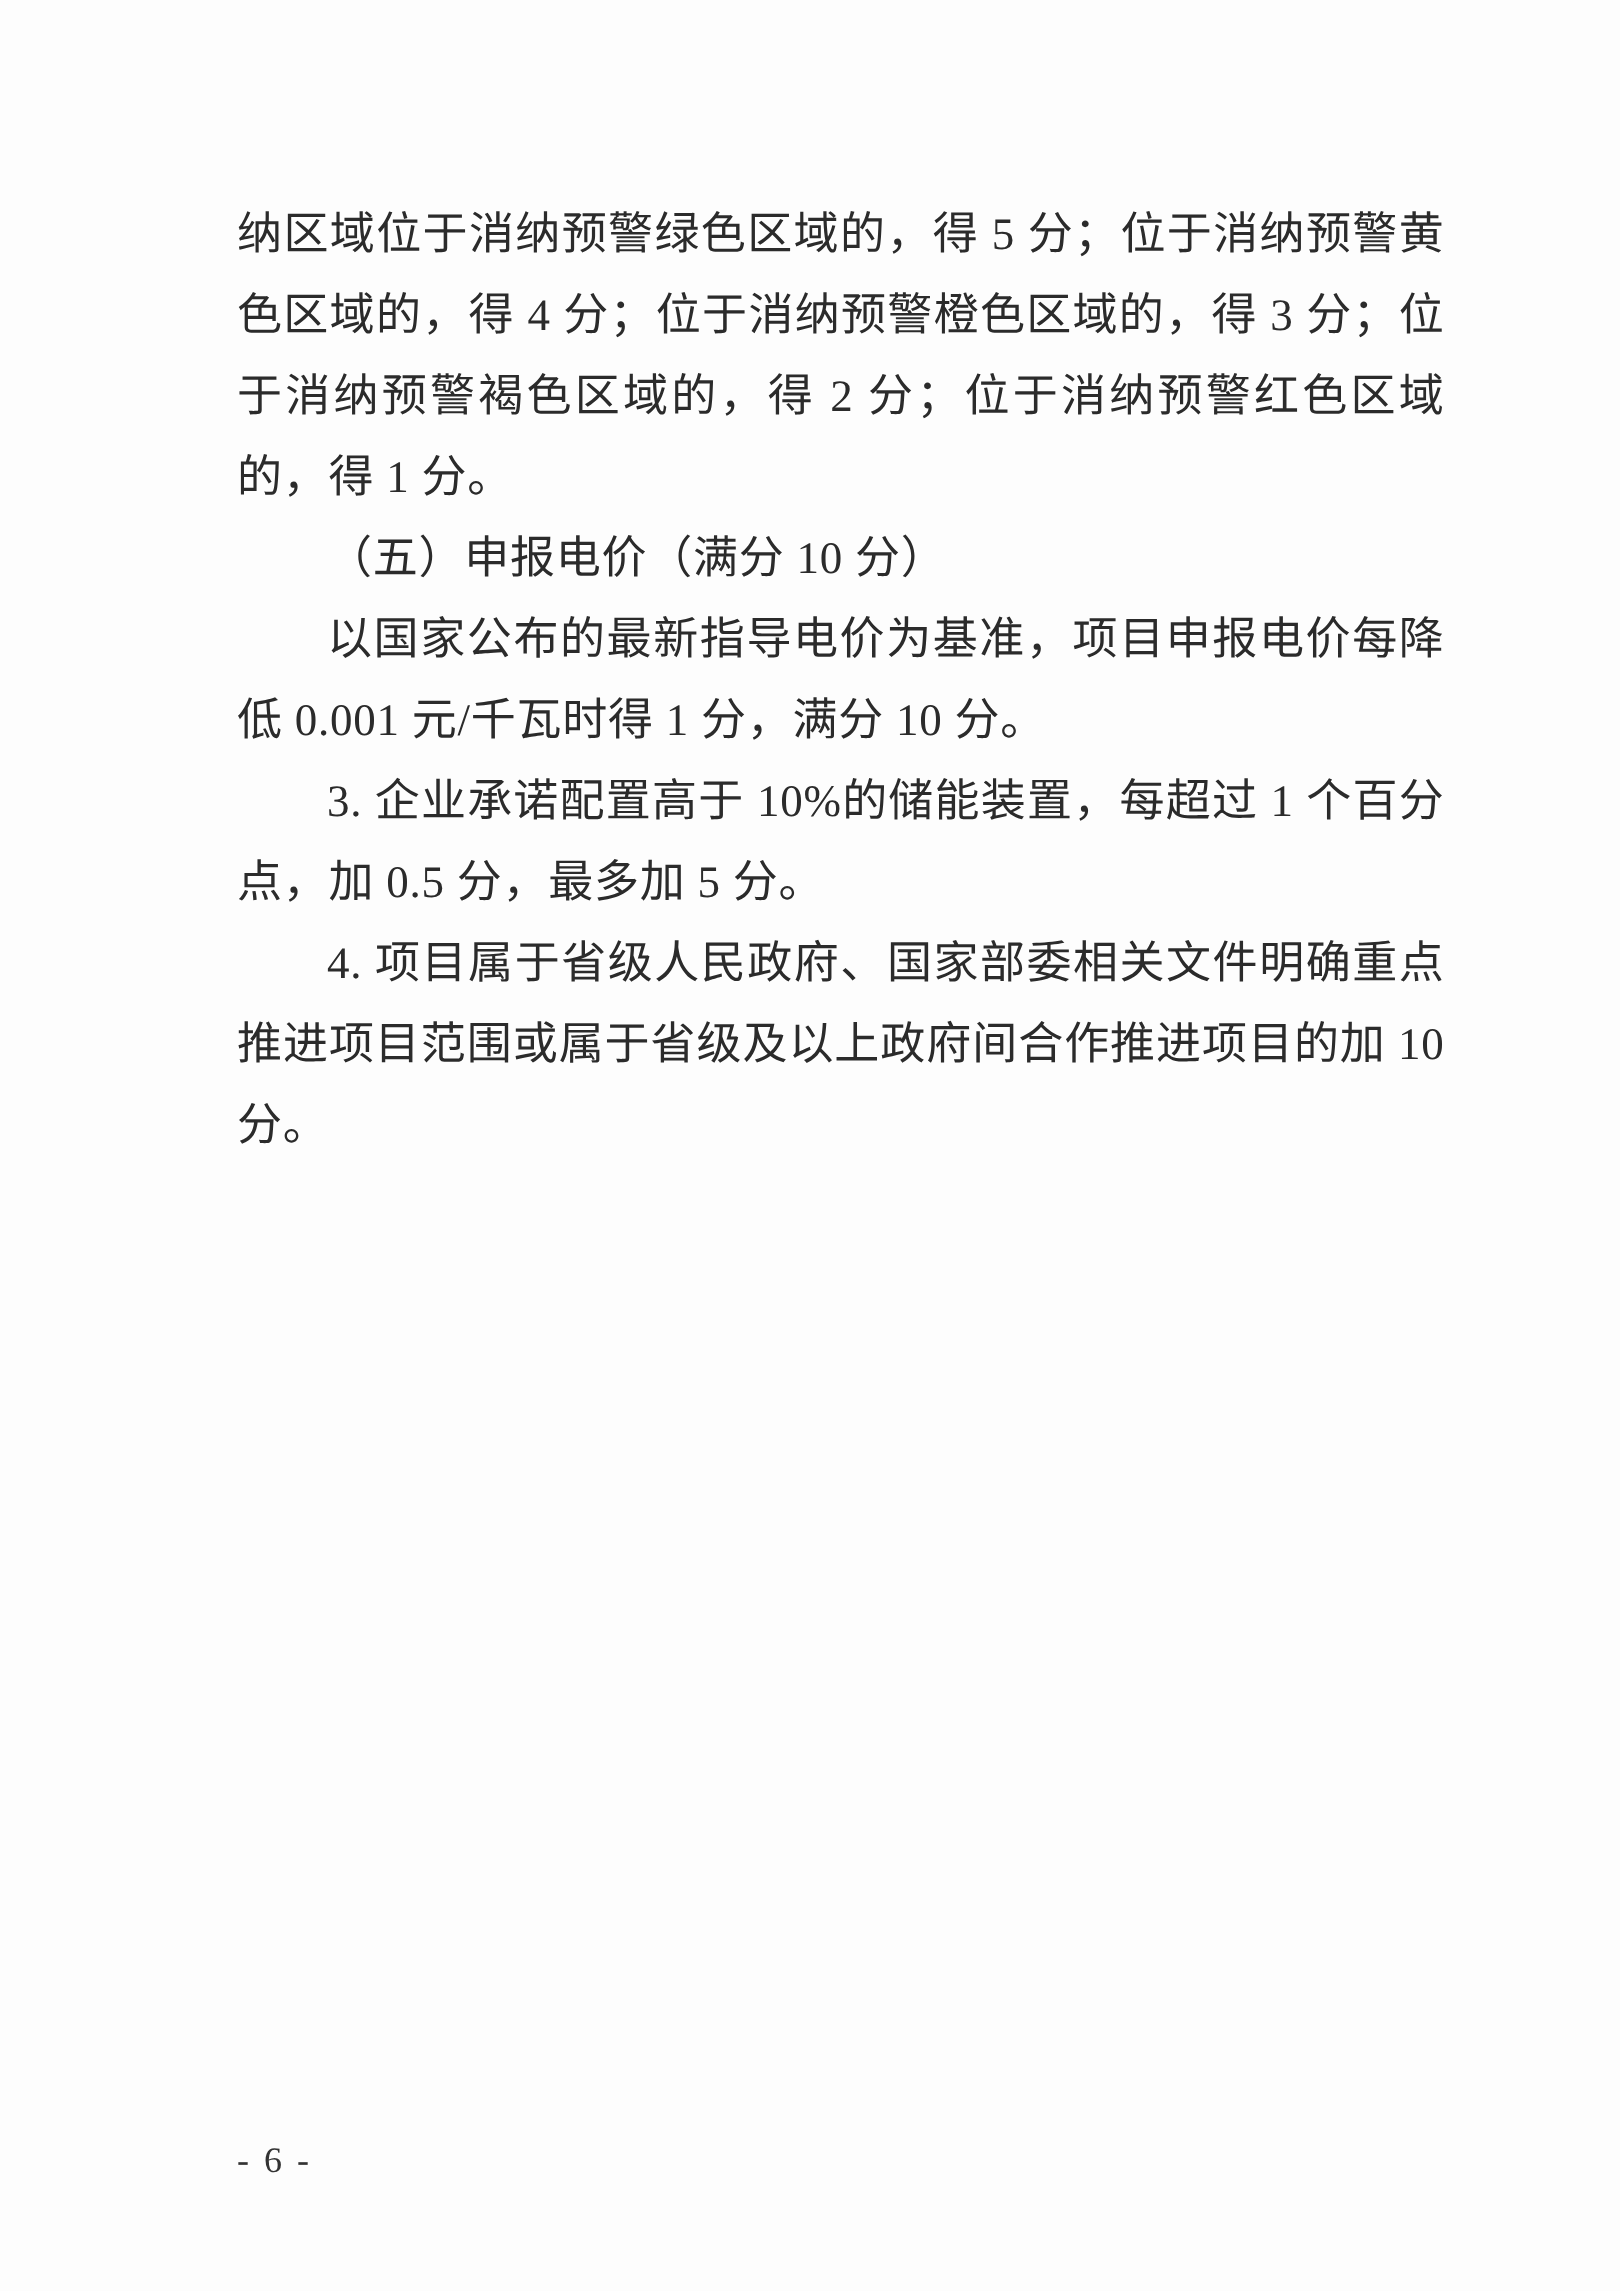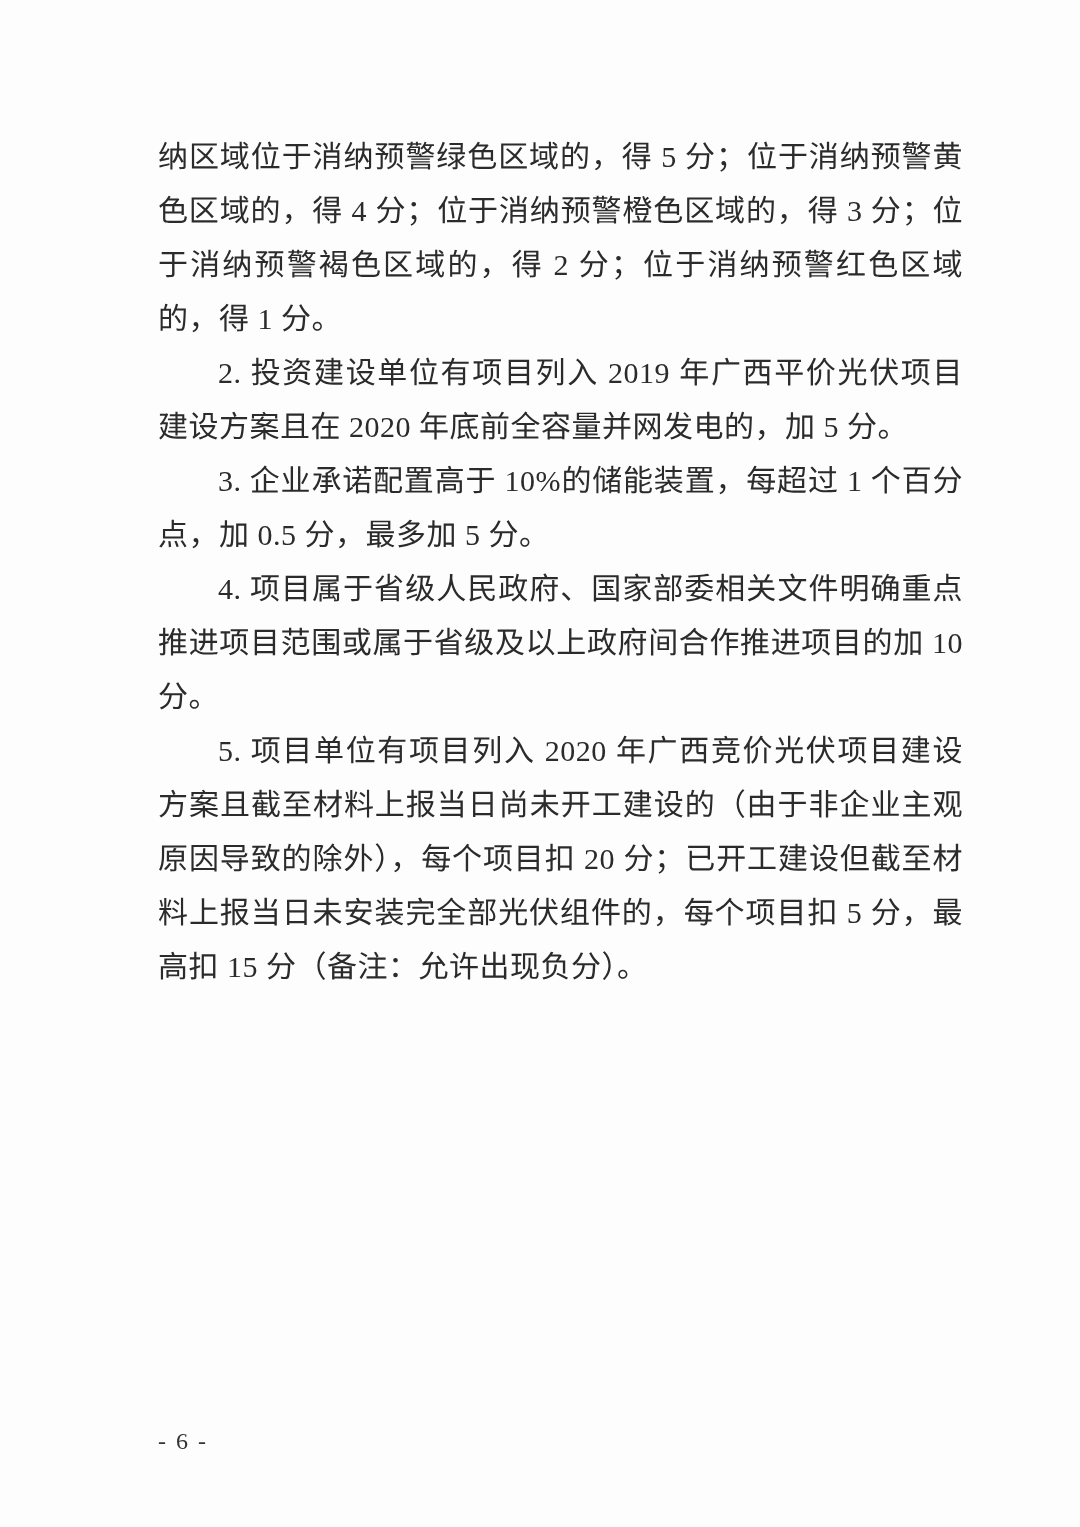--- a/index.html
+++ b/index.html
@@ -39,21 +39,21 @@
     letter-spacing: 2px;
     color: #333333;
   }
 </style>
 </head>
 <body>
 
 <div class="page">
   <main class="content">
     <p class="no-indent">纳区域位于消纳预警绿色区域的，得 5 分；位于消纳预警黄色区域的，得 4 分；位于消纳预警橙色区域的，得 3 分；位于消纳预警褐色区域的，得 2 分；位于消纳预警红色区域的，得 1 分。</p>
-    <p>2. 投资建设单位有项目列入 2019 年广西平价光伏项目建设方案且在 2020 年底前全容量并网发电的，加 5 分。</p>
+    <p>（五）申报电价（满分 10 分）</p>
+    <p>以国家公布的最新指导电价为基准，项目申报电价每降低 0.001 元/千瓦时得 1 分，满分 10 分。</p>
     <p>3. 企业承诺配置高于 10%的储能装置，每超过 1 个百分点，加 0.5 分，最多加 5 分。</p>
     <p>4. 项目属于省级人民政府、国家部委相关文件明确重点推进项目范围或属于省级及以上政府间合作推进项目的加 10 分。</p>
-    <p>5. 项目单位有项目列入 2020 年广西竞价光伏项目建设方案且截至材料上报当日尚未开工建设的（由于非企业主观原因导致的除外），每个项目扣 20 分；已开工建设但截至材料上报当日未安装完全部光伏组件的，每个项目扣 5 分，最高扣 15 分（备注：允许出现负分）。</p>
   </main>
   <div class="footer">
     <span>- 6 -</span>
   </div>
 </div>
 
 </body></html>

